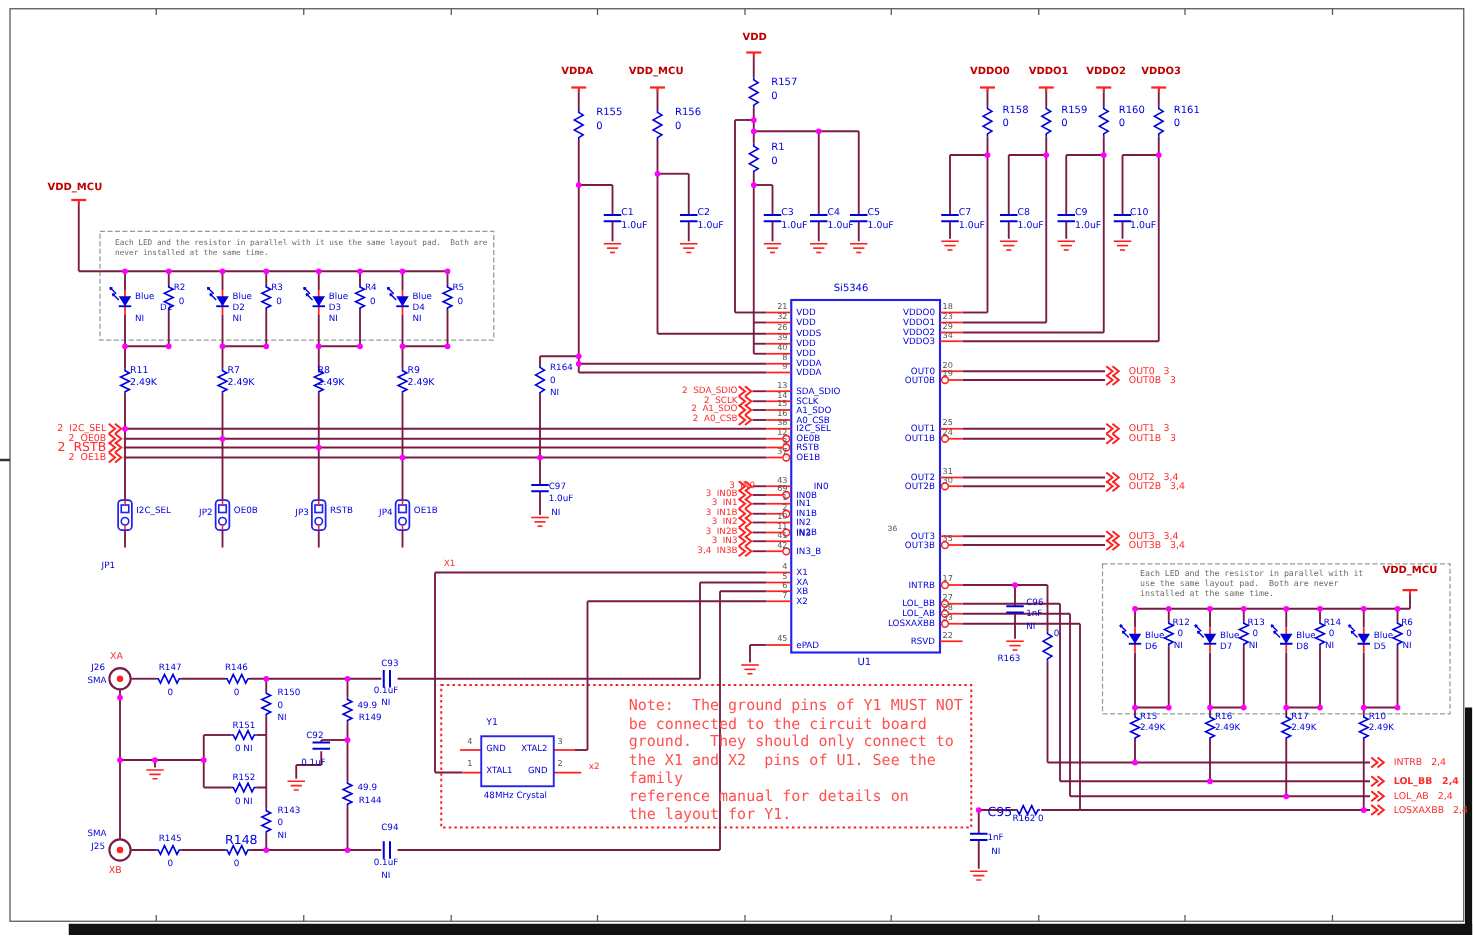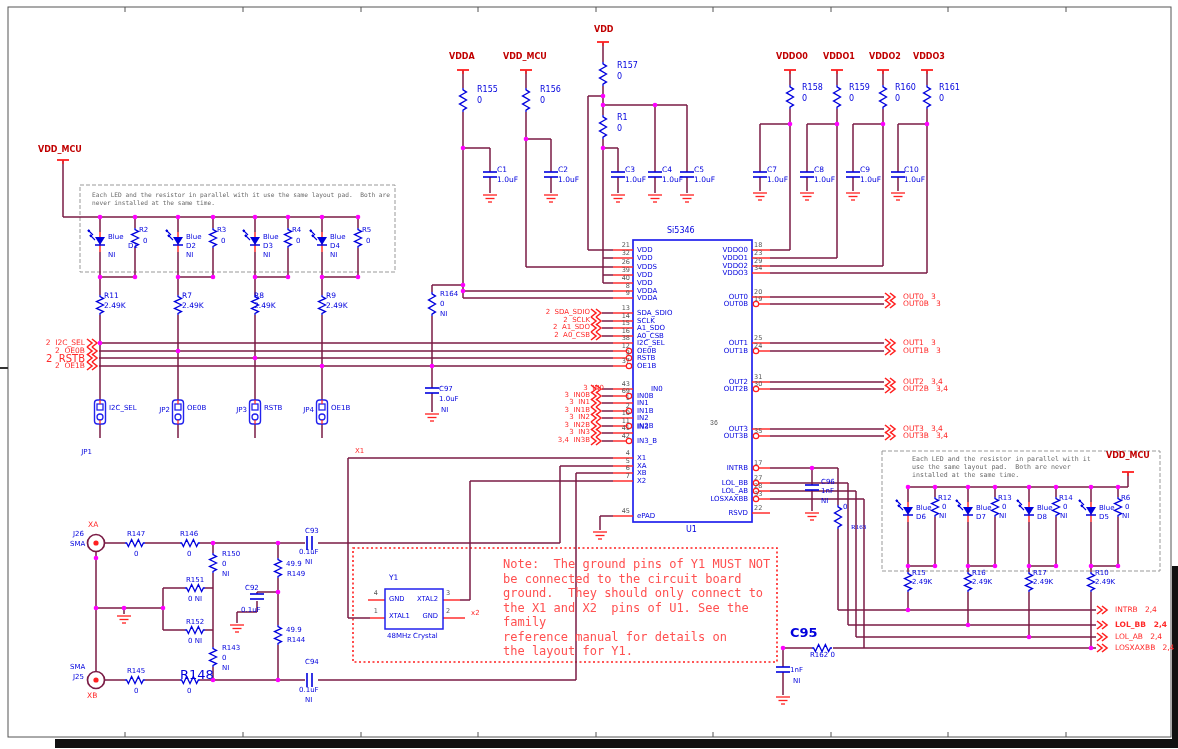--- a/index.html
+++ b/index.html
@@ -745,27 +745,27 @@
       <span class="lb c-red" style="left: 903px; top: 339px; font-size: 7.5px;">OUT1   3</span>
       <span class="lb c-red" style="left: 903px; top: 347px; font-size: 7.5px;">OUT1B   3</span>
       <span class="lb c-red" style="left: 903px; top: 378px; font-size: 7.5px;">OUT2   3,4</span>
       <span class="lb c-red" style="left: 903px; top: 385px; font-size: 7.5px;">OUT2B   3,4</span>
       <span class="lb c-red" style="left: 903px; top: 425px; font-size: 7.5px;">OUT3   3,4</span>
       <span class="lb c-red" style="left: 903px; top: 432px; font-size: 7.5px;">OUT3B   3,4</span>
       <span class="lb c-blue" style="left: 821px; top: 479px; font-size: 7px;">C96</span>
       <span class="lb c-blue" style="left: 821px; top: 488px; font-size: 7px;">1nF</span>
       <span class="lb c-blue" style="left: 821px; top: 498px; font-size: 7px;">NI</span>
       <span class="lb c-blue" style="left: 843px; top: 504px; font-size: 7px;">0</span>
-      <span class="lb c-blue" style="left: 851px; top: 524px; font-size: 7px; font-family: Liberation Serif, serif;">R163</span>
+      <span class="lb c-blue" style="left: 798px; top: 524px; font-size: 7px;">R163</span>
       <span class="lb c-red" style="left: 1115px; top: 606px; font-size: 7.5px;">INTRB   2,4</span>
       <span class="lb c-red" style="left: 1115px; top: 621px; font-size: 7.5px; font-weight: bold;">LOL_BB   2,4</span>
       <span class="lb c-red" style="left: 1115px; top: 633px; font-size: 7.5px;">LOL_AB   2,4</span>
       <span class="lb c-red" style="left: 1115px; top: 644px; font-size: 7.5px;">LOSXAXBB   2,4</span>
       <span class="lb c-blue" style="left: 810px; top: 652px; font-size: 7px;">R162 0</span>
-      <span class="lb c-blue" style="left: 790px; top: 626px; font-size: 13px; font-weight: bold;">C95</span>
+      <span class="lb c-blue" style="left: 790px; top: 646px; font-size: 10px;">C95</span>
       <span class="lb c-blue" style="left: 790px; top: 667px; font-size: 7px;">1nF</span>
       <span class="lb c-blue" style="left: 793px; top: 678px; font-size: 7px;">NI</span>
       <span class="lb c-gray" style="left: 912px; top: 456px; font-size: 6.6px;">Each LED and the resistor in parallel with it</span>
       <span class="lb c-gray" style="left: 912px; top: 464px; font-size: 6.6px;">use the same layout pad.  Both are never</span>
       <span class="lb c-gray" style="left: 912px; top: 472px; font-size: 6.6px;">installed at the same time.</span>
       <span class="lb c-pwr" style="left: 1106px; top: 452px; font-size: 8px;">VDD_MCU</span>
       <span class="lb c-blue" style="left: 916px; top: 505px; font-size: 7px;">Blue</span>
       <span class="lb c-blue" style="left: 916px; top: 514px; font-size: 7px;">D6</span>
       <span class="lb c-blue" style="left: 938px; top: 495px; font-size: 7px;">R12</span>
       <span class="lb c-blue" style="left: 942px; top: 504px; font-size: 7px;">0</span>
@@ -820,21 +820,21 @@
       <span class="lb c-blue" style="left: 299px; top: 549px; font-size: 7px;">0.1uF</span>
       <span class="lb c-blue" style="left: 305px; top: 559px; font-size: 7px;">NI</span>
       <span class="lb c-blue" style="left: 305px; top: 659px; font-size: 7px;">C94</span>
       <span class="lb c-blue" style="left: 299px; top: 687px; font-size: 7px;">0.1uF</span>
       <span class="lb c-blue" style="left: 305px; top: 697px; font-size: 7px;">NI</span>
       <span class="lb c-blue" style="left: 70px; top: 664px; font-size: 7px;">SMA</span>
       <span class="lb c-blue" style="left: 73px; top: 674px; font-size: 7px;">J25</span>
       <span class="lb c-red" style="left: 87px; top: 692px; font-size: 7.5px;">XB</span>
       <span class="lb c-blue" style="left: 127px; top: 668px; font-size: 7px;">R145</span>
       <span class="lb c-blue" style="left: 134px; top: 688px; font-size: 7px;">0</span>
-      <span class="lb c-blue" style="left: 180px; top: 668px; font-size: 13px;">R148</span>
+      <span class="lb c-blue" style="left: 180px; top: 668px; font-size: 10px;">R148</span>
       <span class="lb c-blue" style="left: 187px; top: 688px; font-size: 7px;">0</span>
       <span class="lb c-blue" style="left: 389px; top: 574px; font-size: 7.5px;">Y1</span>
       <span class="lb c-num" style="left: 378px; top: 590px; font-size: 6.5px; transform: translateX(-100%);">4</span>
       <span class="lb c-num" style="left: 446px; top: 590px; font-size: 6.5px;">3</span>
       <span class="lb c-num" style="left: 378px; top: 608px; font-size: 6.5px; transform: translateX(-100%);">1</span>
       <span class="lb c-num" style="left: 446px; top: 608px; font-size: 6.5px;">2</span>
       <span class="lb c-blue" style="left: 389px; top: 596px; font-size: 6.8px;">GND</span>
       <span class="lb c-blue" style="left: 438px; top: 596px; font-size: 6.8px; transform: translateX(-100%);">XTAL2</span>
       <span class="lb c-blue" style="left: 389px; top: 613px; font-size: 6.8px;">XTAL1</span>
       <span class="lb c-blue" style="left: 438px; top: 613px; font-size: 6.8px; transform: translateX(-100%);">GND</span>

